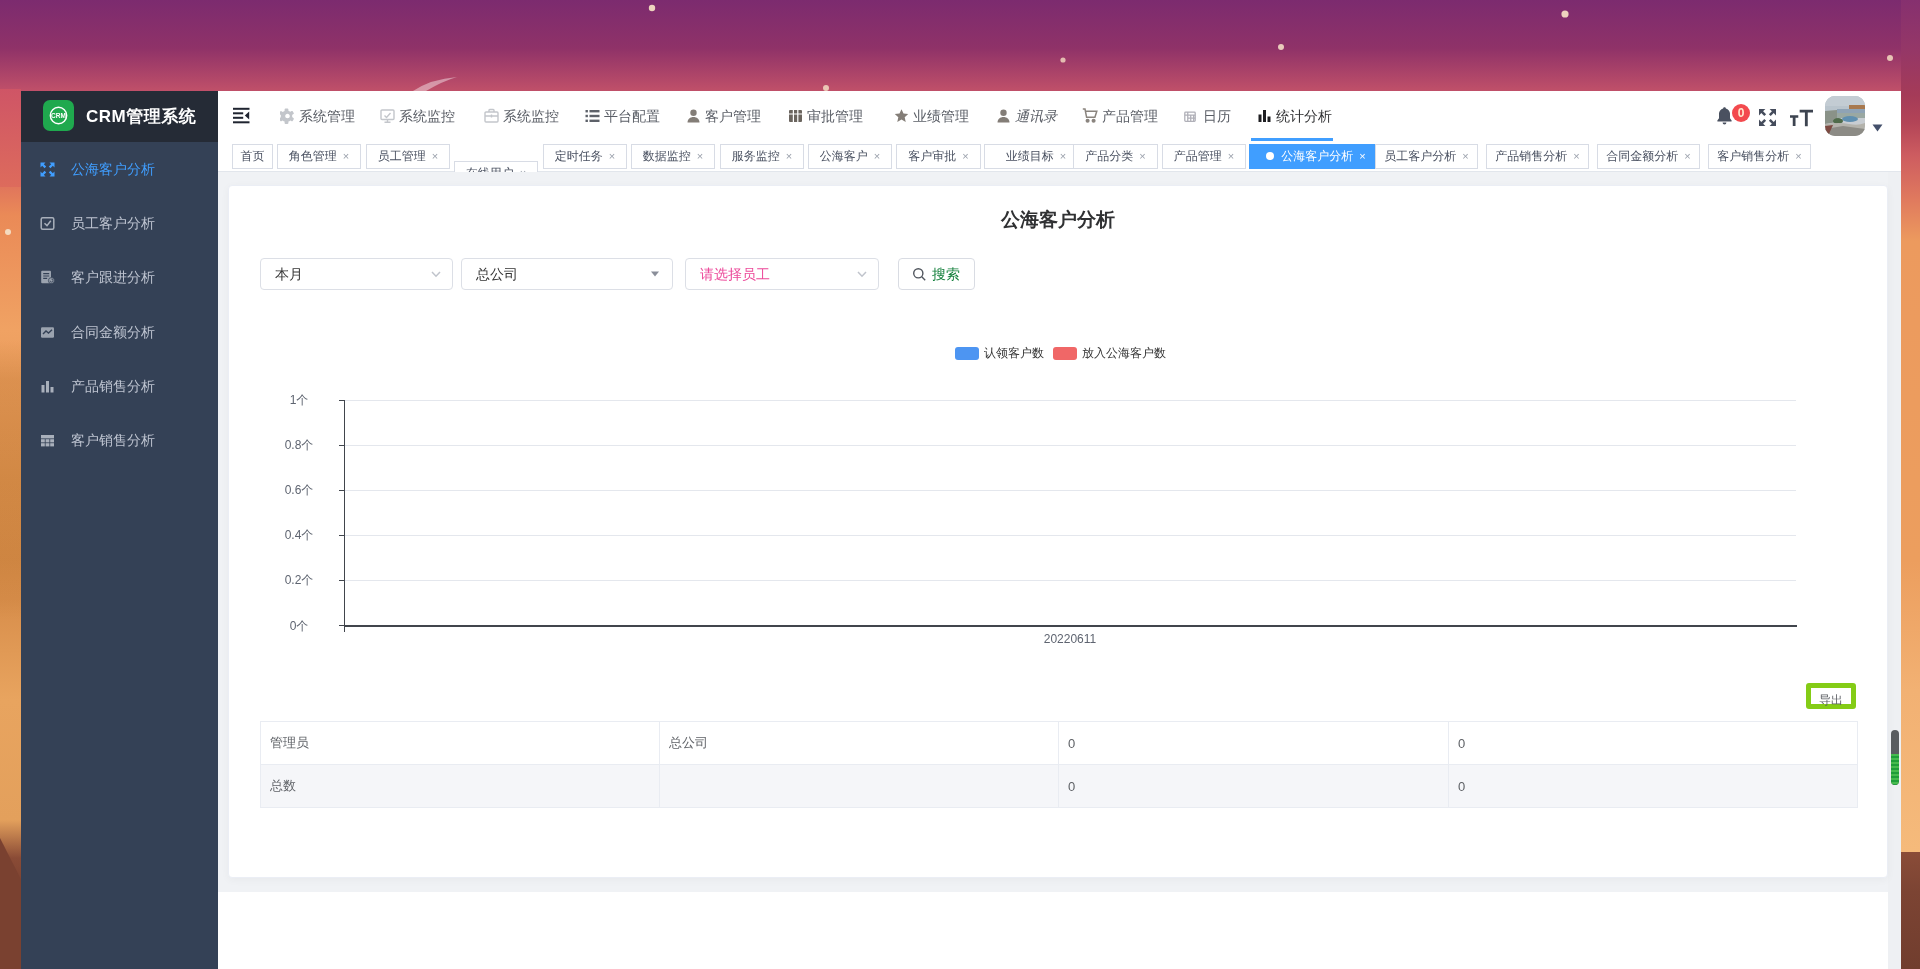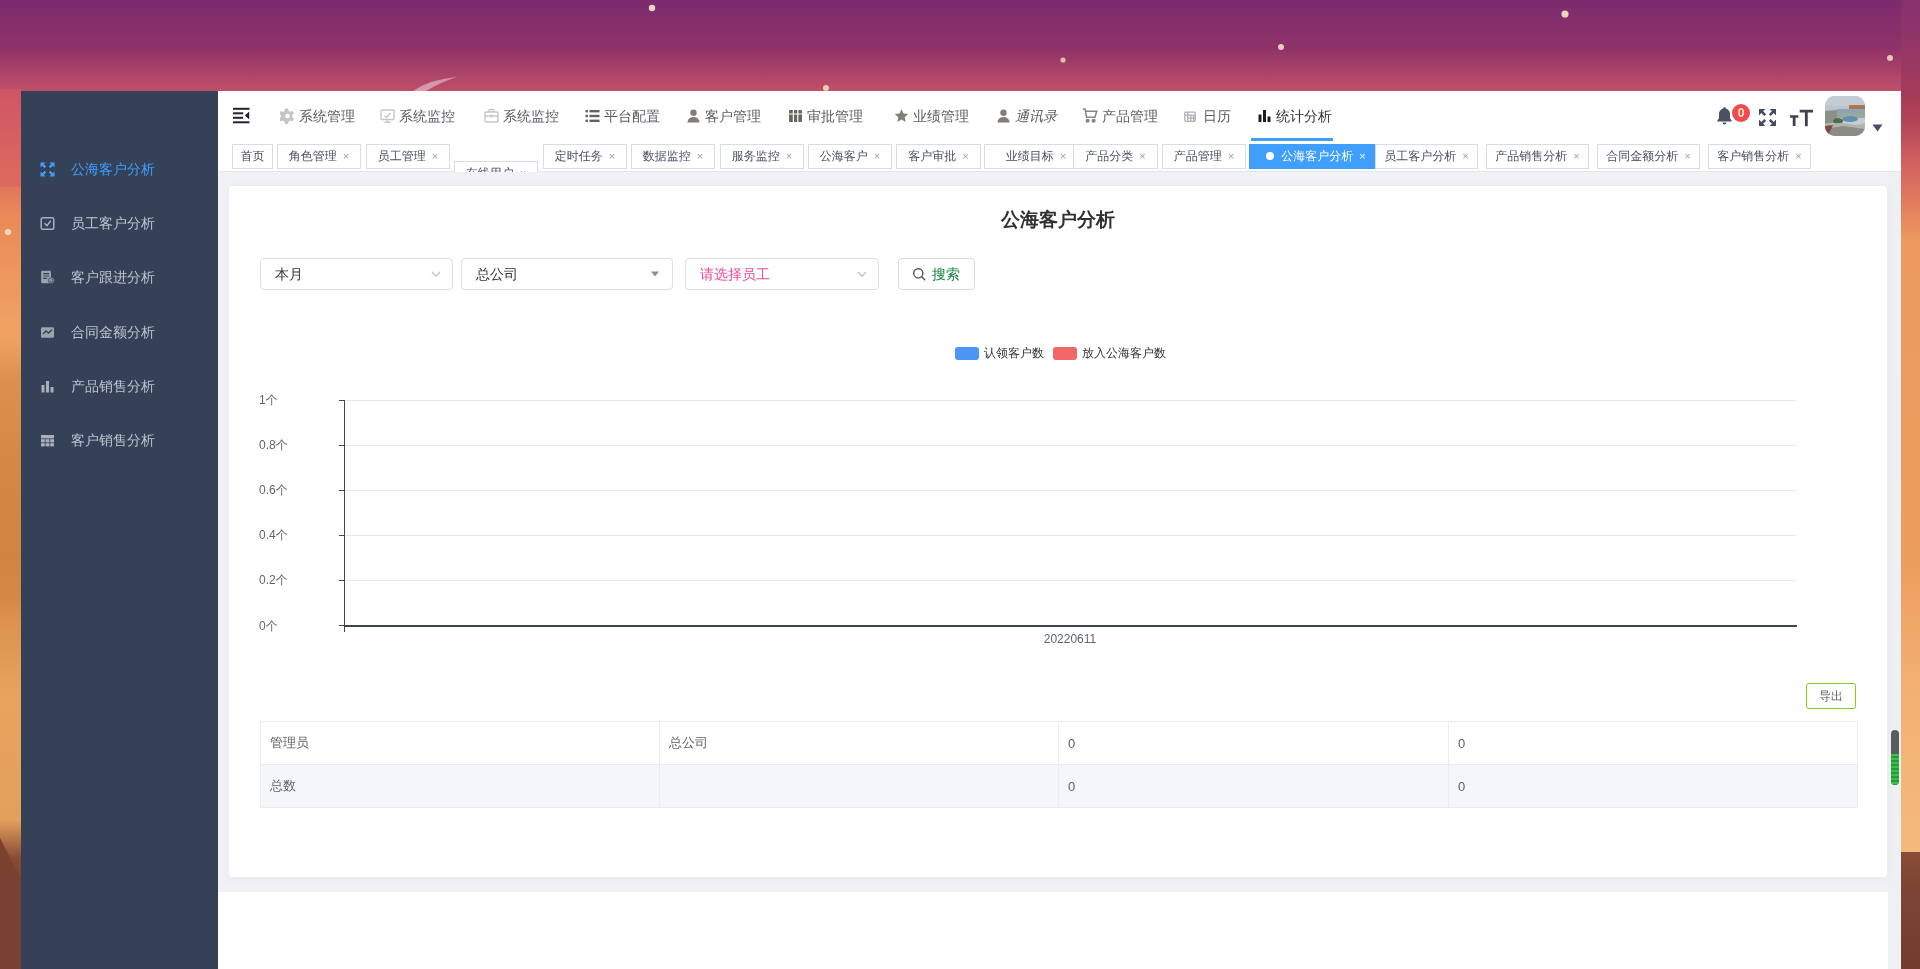--- a/index.html
+++ b/index.html
@@ -46,21 +46,21 @@
 
 #card { position:absolute; left:228px; top:185px; width:1660px; height:693px; background:#fff; border:1px solid #ebeef5; border-radius:4px; box-shadow:0 2px 8px rgba(0,0,0,0.04); }
 #card .title { position:absolute; left:0; top:21px; width:100%; text-align:center; font-size:19px; font-weight:bold; color:#303133; }
 .sel { position:absolute; top:72px; height:32px; border:1px solid #dcdfe6; border-radius:4px; background:#fff; font-size:14px; color:#333; }
 .sel .stx { position:absolute; left:14px; top:0; line-height:30px; }
 .sel .ph { color:#ec4899; }
 .sel .chev { position:absolute; top:9px; width:12px; height:12px; }
 
 
 .gl { position:absolute; height:1px; background:#e4e7ed; }
-.ylab { position:absolute; width:80px; text-align:left; font-size:12px; color:#5e6470; }
+.ylab { position:absolute; width:80px; text-align:center; font-size:12px; color:#5e6470; }
 .tick { position:absolute; width:5px; height:1px; background:#42464d; }
 
 
 #tbl { position:absolute; left:31px; top:535px; width:1597px; border-collapse:collapse; table-layout:fixed; }
 #tbl th, #tbl td { height:43px; border:1px solid #e9ecf2; font-size:13px; padding:0 0 0 9px; text-align:left; font-weight:normal; }
 #tbl th { background:#f4f5f8; color:#303133; font-weight:bold; font-size:13px; }
 #tbl td { color:#5f6267; background:#fff; }
 #tbl tr.stripe td { background:#f5f6f9; }
 </style>
 </head>
@@ -79,20 +79,29 @@
     <path d="M 457 77 Q 431 79 413 91 L 426 91 Q 443 81 457 77 Z" fill="#ffffff" opacity="0.42"></path>
   </svg>
 
   <div class="abs" style="left:1901px; top:0px; width:19px; height:241px; background:linear-gradient(to bottom, #86306f 0px, #953767 50px, #a53b58 95px, #b24457 122px, #cd5c60 155px, #e07a5e 200px, #ec9a5e 241px);"></div>
   <div class="abs" style="left:1901px; top:241px; width:19px; height:611px; background:linear-gradient(to bottom, #ec9a5e 0px, #ec9e5e 320px, #f2b173 450px, #f5ba7b 611px);"></div>
   <div class="abs" style="left:1901px; top:852px; width:19px; height:117px; background:linear-gradient(to bottom, #8a4c38 0px, #7c4433 40px, #713d2e 117px);"></div>
   <div class="abs" style="left:0px; top:340px; width:21px; height:280px; background:linear-gradient(to bottom, rgba(170,100,30,0) 0px, rgba(170,100,30,0.22) 40px, rgba(170,100,30,0.24) 220px, rgba(170,100,30,0) 280px);"></div>
   <div class="abs" style="left:0px; top:820px; width:21px; height:149px; background:#7a4130; clip-path:polygon(0 12%, 100% 40%, 100% 100%, 0 100%);"></div>
   <div class="abs" style="left:0px; top:89px; width:21px; height:98px; background:linear-gradient(to bottom, #cf5566 0px, #dd6b5c 98px);"></div>
   <div id="sidebar"></div>
+  <div id="logo">
+    <div class="sq">
+      <svg width="31" height="31" viewBox="0 0 31 31">
+        <circle cx="15.5" cy="15.5" r="8.2" fill="none" stroke="#fff" stroke-width="1.4"></circle>
+        <text x="15.5" y="17.8" font-size="6.5" font-weight="bold" fill="#fff" text-anchor="middle">CRM</text>
+      </svg>
+    </div>
+    <div class="nm">CRM管理系统</div>
+  </div>
   <div id="menu">
     <div class="mitem act" style="left:21px; top:142px;">
       <svg class="mic" viewBox="0 0 15 15">
           <g fill="#409eff">
             <path d="M0.5 0.5 L5.5 0.5 L3.8 2.2 L6.2 4.6 L4.6 6.2 L2.2 3.8 L0.5 5.5 Z"></path>
             <path d="M14.5 0.5 L14.5 5.5 L12.8 3.8 L10.4 6.2 L8.8 4.6 L11.2 2.2 L9.5 0.5 Z"></path>
             <path d="M14.5 14.5 L9.5 14.5 L11.2 12.8 L8.8 10.4 L10.4 8.8 L12.8 11.2 L14.5 9.5 Z"></path>
             <path d="M0.5 14.5 L0.5 9.5 L2.2 11.2 L4.6 8.8 L6.2 10.4 L3.8 12.8 L5.5 14.5 Z"></path>
           </g>
         </svg>
@@ -375,21 +384,21 @@
     <div class="tick" style="left:110px; top:439px;"></div>
     <div class="abs" style="left:115px; top:441px; width:1px; height:5px; background:#41454c;"></div>
     <div class="ylab" style="left:30px; top:206px;">1个</div>
     <div class="ylab" style="left:30px; top:251px;">0.8个</div>
     <div class="ylab" style="left:30px; top:296px;">0.6个</div>
     <div class="ylab" style="left:30px; top:341px;">0.4个</div>
     <div class="ylab" style="left:30px; top:386px;">0.2个</div>
     <div class="ylab" style="left:30px; top:432px;">0个</div>
     <div class="abs" style="left:741px; top:446px; width:200px; text-align:center; font-size:12px; color:#5e6470;">20220611</div>
 
-    <div class="abs" style="left:1577px; top:497px; width:50px; height:26px; border:1px solid #84cc16; border-radius:3px; text-align:center; line-height:24px; font-size:12px; color:#5f6267;">导出</div>
+    <div class="abs" style="left:1577px; top:497px; width:50px; height:26px; border:5px solid #84cc16; border-radius:3px; text-align:center; line-height:24px; font-size:12px; color:#5f6267;">导出</div>
 
     <table id="tbl">
       <colgroup>
           <col style="width:399px">
           <col style="width:399px">
           <col style="width:390px">
           <col style="width:409px">
         </colgroup>
       <tbody>
       <tr>

